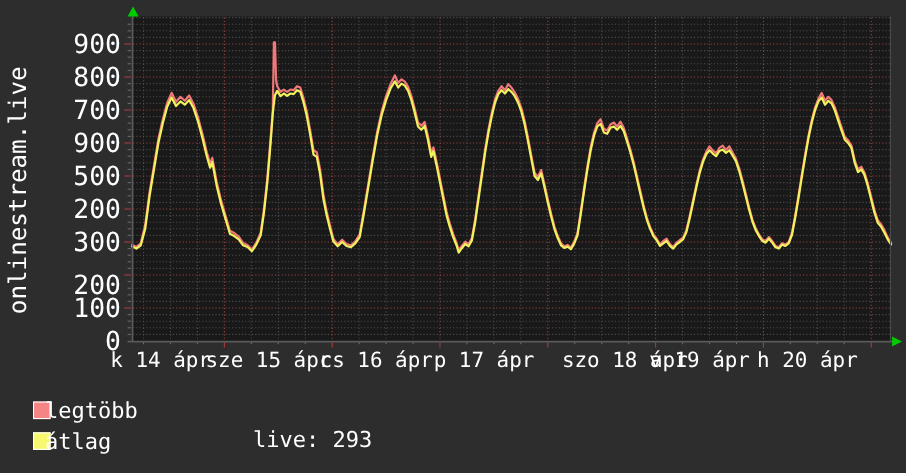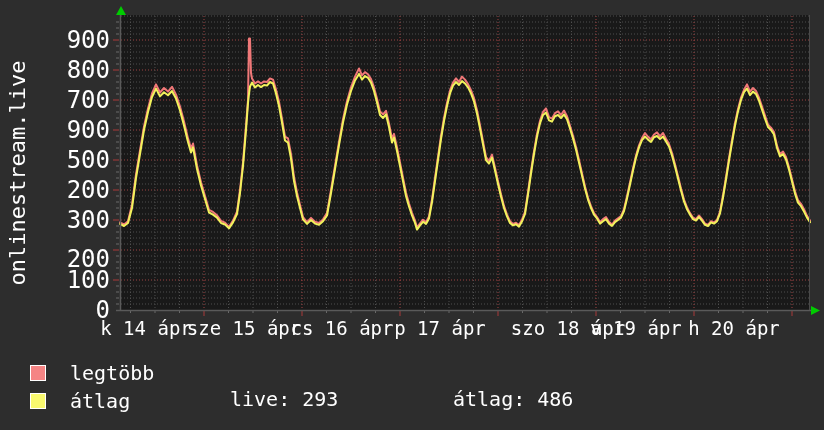--- a/index.html
+++ b/index.html
@@ -20,21 +20,21 @@
   }
   .xlabel{
     position:absolute;top:317px;transform:translateX(-50%);
     font-size:19px;line-height:22px;white-space:nowrap;
   }
   .legend-row{position:absolute;left:30px;height:18px;}
   .legend-chip{
     position:absolute;left:0;top:2px;width:14px;height:14px;
     border:1px solid #ffffff;box-sizing:content-box;background:#888;
   }
-  .legend-label{position:absolute;left:40px;top:0;font-size:20px;line-height:20px;white-space:nowrap;}
+  .legend-label{position:absolute;left:11px;top:0;font-size:20px;line-height:20px;white-space:nowrap;}
   .stat{position:absolute;top:389px;font-size:20px;line-height:20px;white-space:nowrap;}
   .stat span + span{margin-left:12px;margin-top:45px;}
 </style>
 </head>
 <body>
 
 <div class="frame">
 
   <svg id="chart-svg" width="824" height="430" viewBox="0 0 824 430">
       <rect x="120" y="15" width="690" height="295" fill="#191919"></rect>
@@ -229,17 +229,14 @@
     <span class="legend-label">legtöbb</span>
   </div>
   <div class="legend-row" style="top:391px;">
     <span class="legend-chip" style="background: rgb(248, 248, 110);"></span>
     <span class="legend-label">átlag</span>
   </div>
 
   <div class="stat" style="left:230px;">
     <span>live:</span><span>293</span>
   </div>
-  <div class="stat" style="left:453px;">
-    <span>átlag:</span><span>486</span>
-  </div>
 
 </div>
 
 </body></html>

